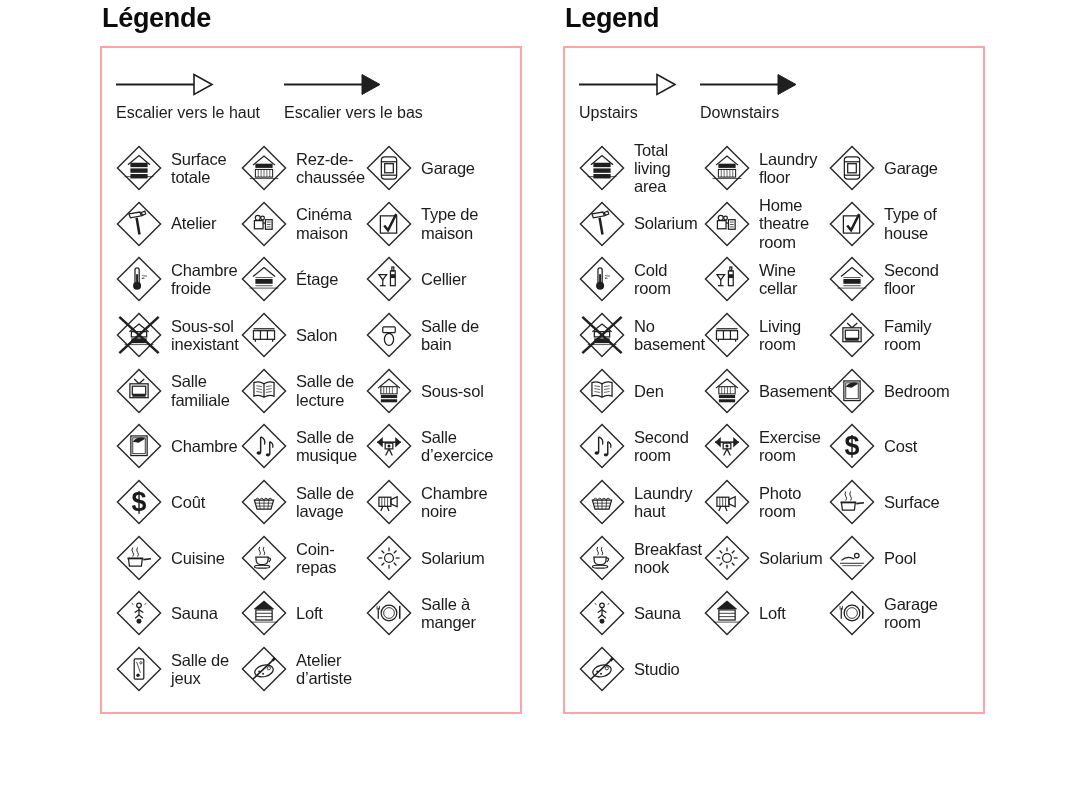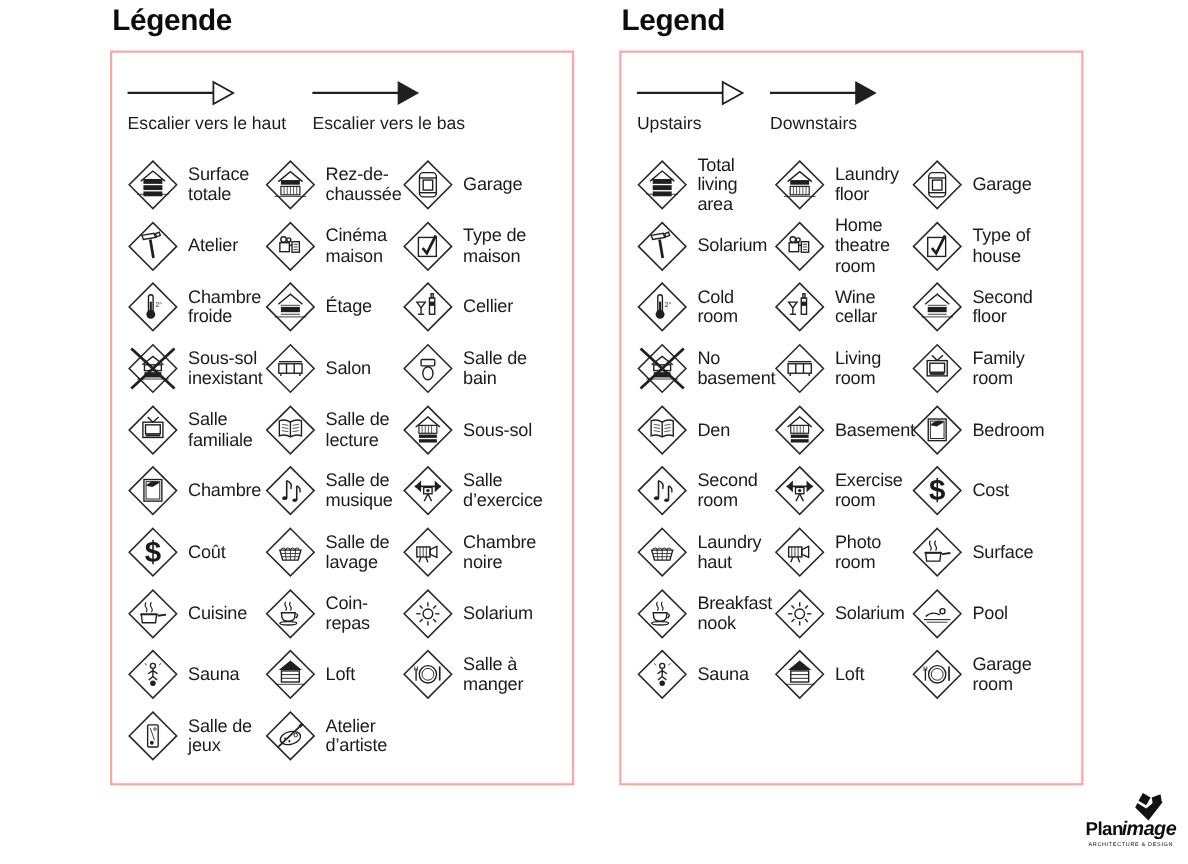--- a/index.html
+++ b/index.html
@@ -993,27 +993,34 @@
                   <line x1="12.8" y1="18.5" x2="12.8" y2="30"></line>
                   <line x1="11.5" y1="16.5" x2="11.5" y2="20.5" stroke-width="0.8"></line>
                   <line x1="14.1" y1="16.5" x2="14.1" y2="20.5" stroke-width="0.8"></line>
                   <line x1="35.2" y1="16.5" x2="35.2" y2="30" stroke-width="1.6"></line>
                 </g>
               </svg>
             </span>
             <span class="cell-label">Garage
 room</span>
           </div>
+          <div class="cell">
+            <span class="diamond">
+              <svg class="dsvg" viewBox="0 0 48 48" width="46" height="46">
+                <polygon class="dm" points="24,1.5 46.5,24 24,46.5 1.5,24"></polygon>
+                <g class="gl">
+                  <ellipse cx="24" cy="26" rx="9.8" ry="6" transform="rotate(-14 24 26)"></ellipse>
+                  <circle cx="29" cy="23.2" r="1.7" stroke-width="0.9"></circle>
+                  <circle cx="19" cy="26.5" r="1" fill="#1f1f1f" stroke="none"></circle>
+                  <circle cx="23" cy="29" r="1" fill="#1f1f1f" stroke="none"></circle>
+                  <line x1="12.5" y1="34.5" x2="32.5" y2="15.5" stroke-width="1.6"></line>
+                  <line x1="32.5" y1="15.5" x2="35.5" y2="12.5" stroke-width="2.8"></line>
+                </g>
+              </svg>
+            </span>
+            <span class="cell-label">Studio</span>
+          </div>
         </div>
     </div>
   </section>
 
-  <div class="logo">
-    <svg class="logo-glyph" width="30" height="27" viewBox="0 0 30 27">
-      <path d="M9,1 L16,5 L12,12 L5,8 Z" fill="#111"></path>
-      <path d="M17,5 L25,2 L26,8 L18,11 Z" fill="#111"></path>
-      <path d="M4,10 L12,15 L23,6 L27,9 L14,26 L2,14 Z" fill="#111"></path>
-    </svg>
-    <div class="logo-word"><span class="lp">Plan</span><span class="li">image</span></div>
-    <div class="logo-tag">ARCHITECTURE &amp; DESIGN</div>
-  </div>
 
 </div>
 
 </body></html>

